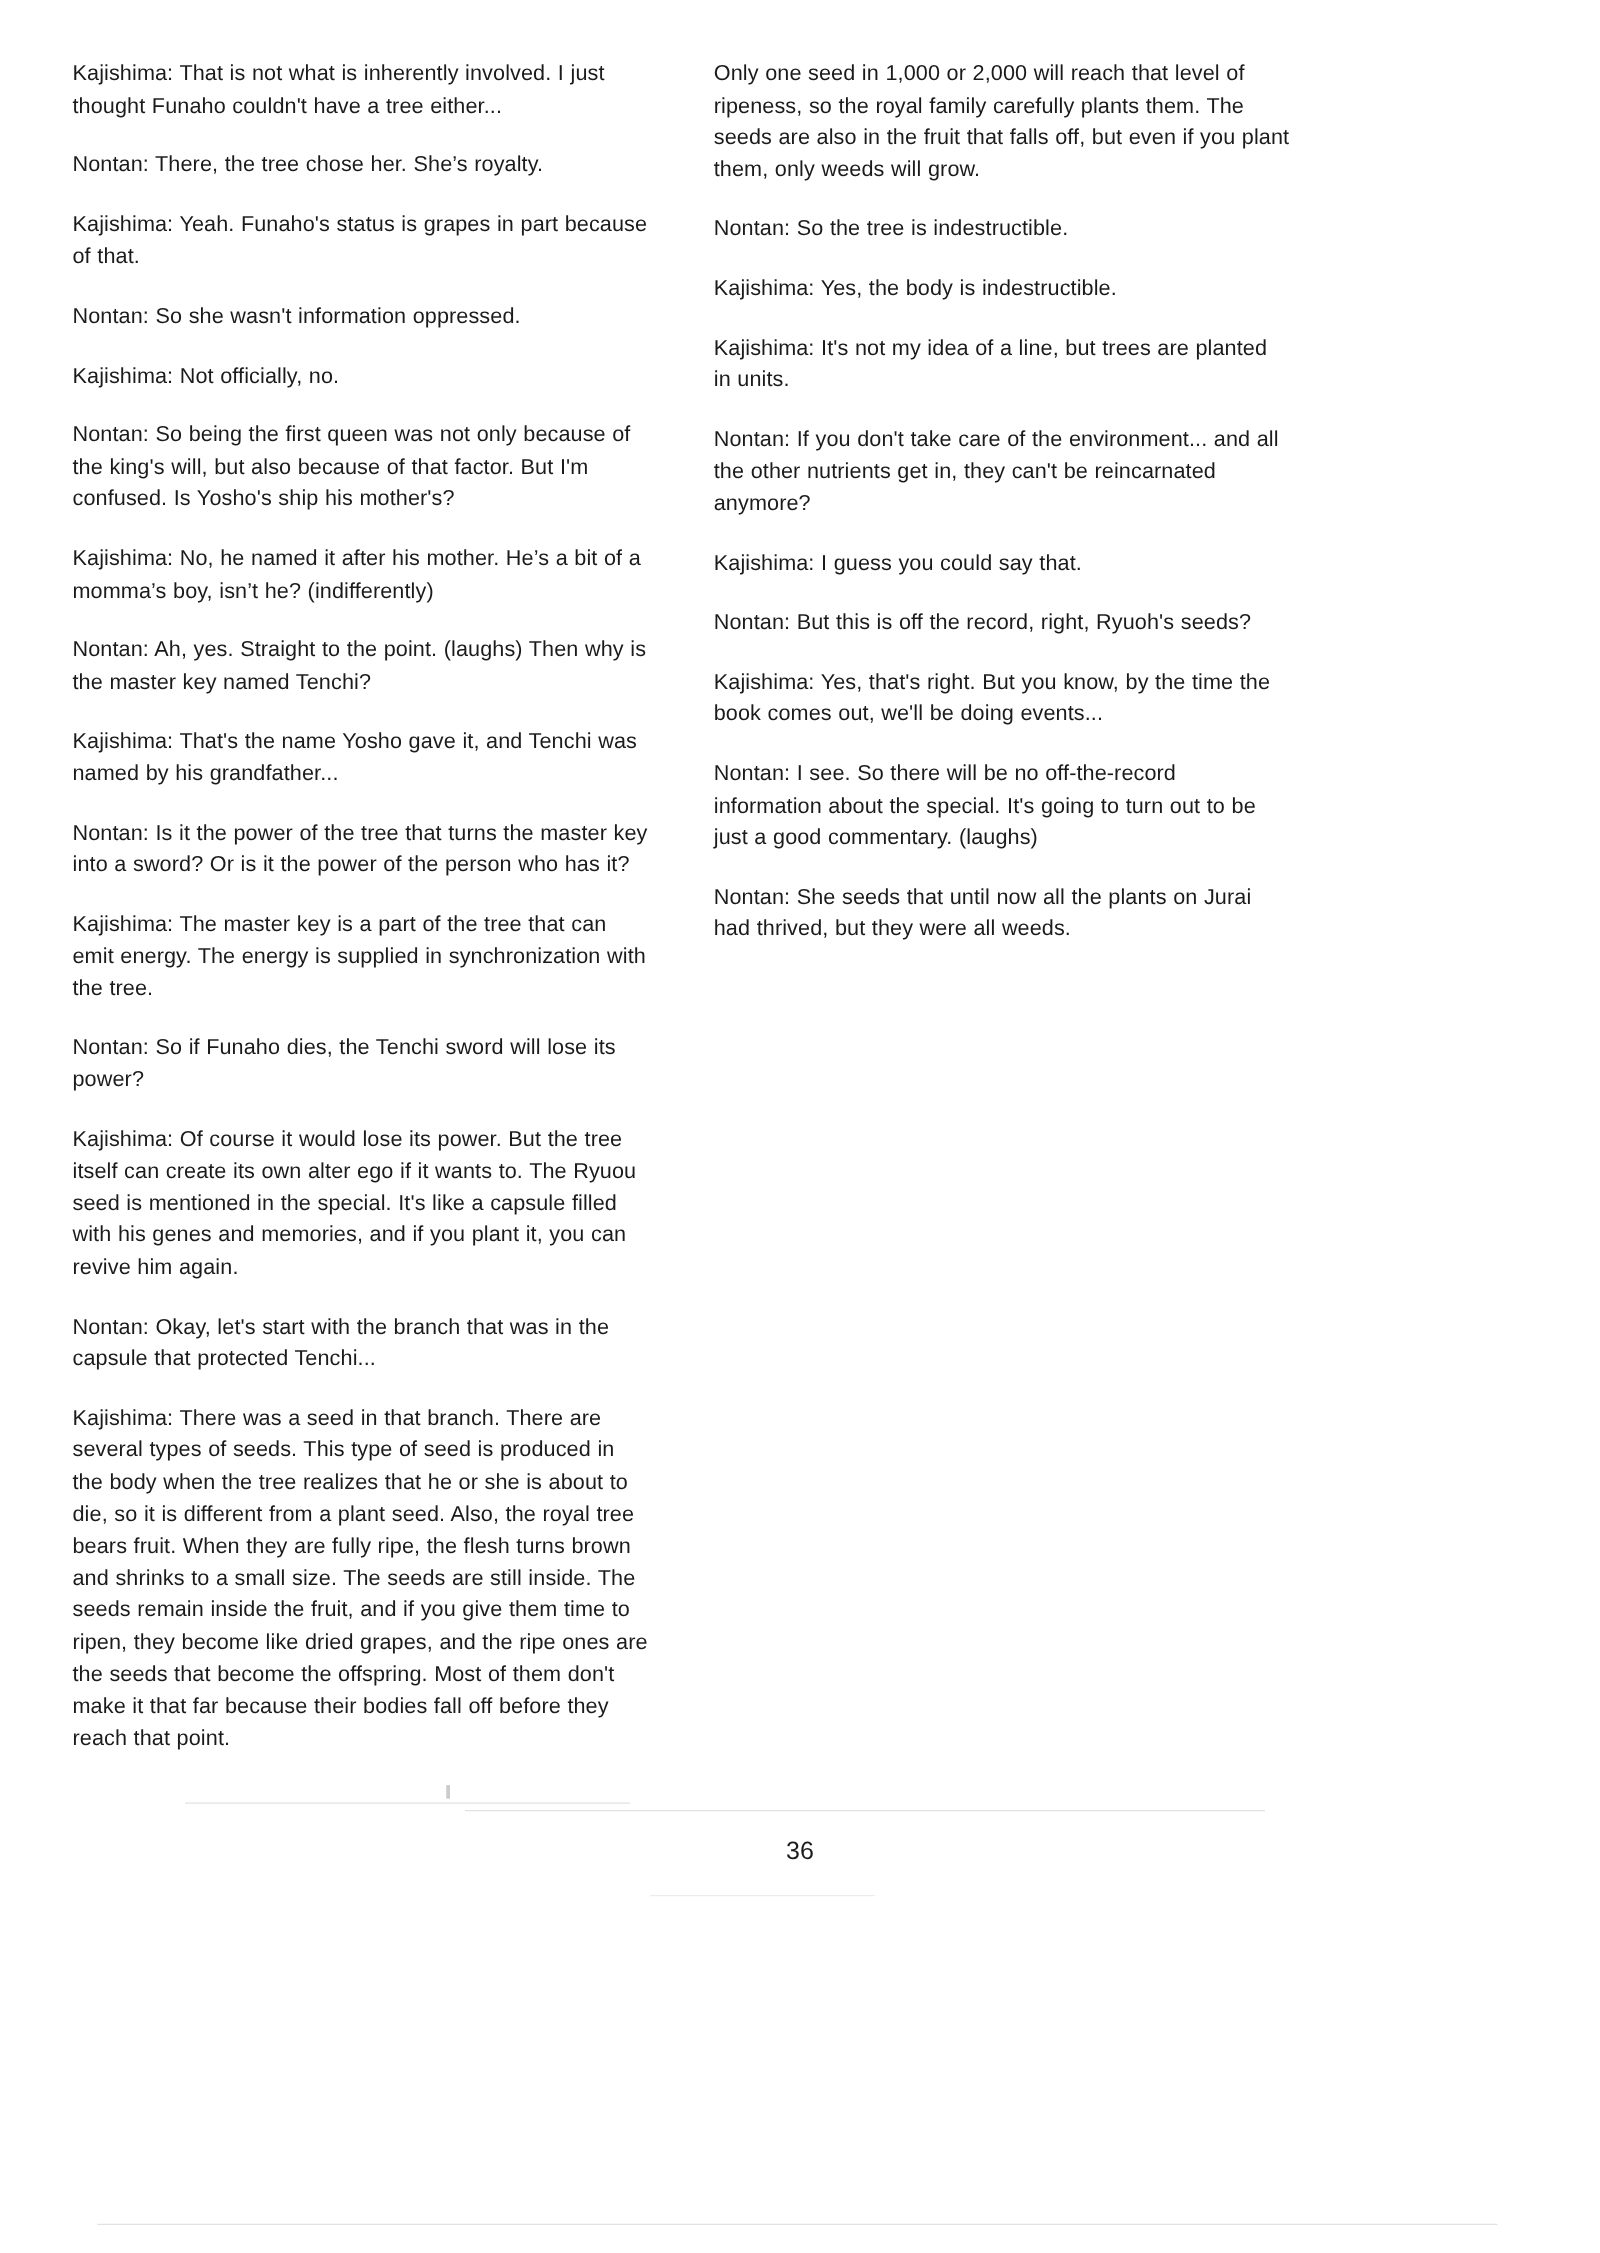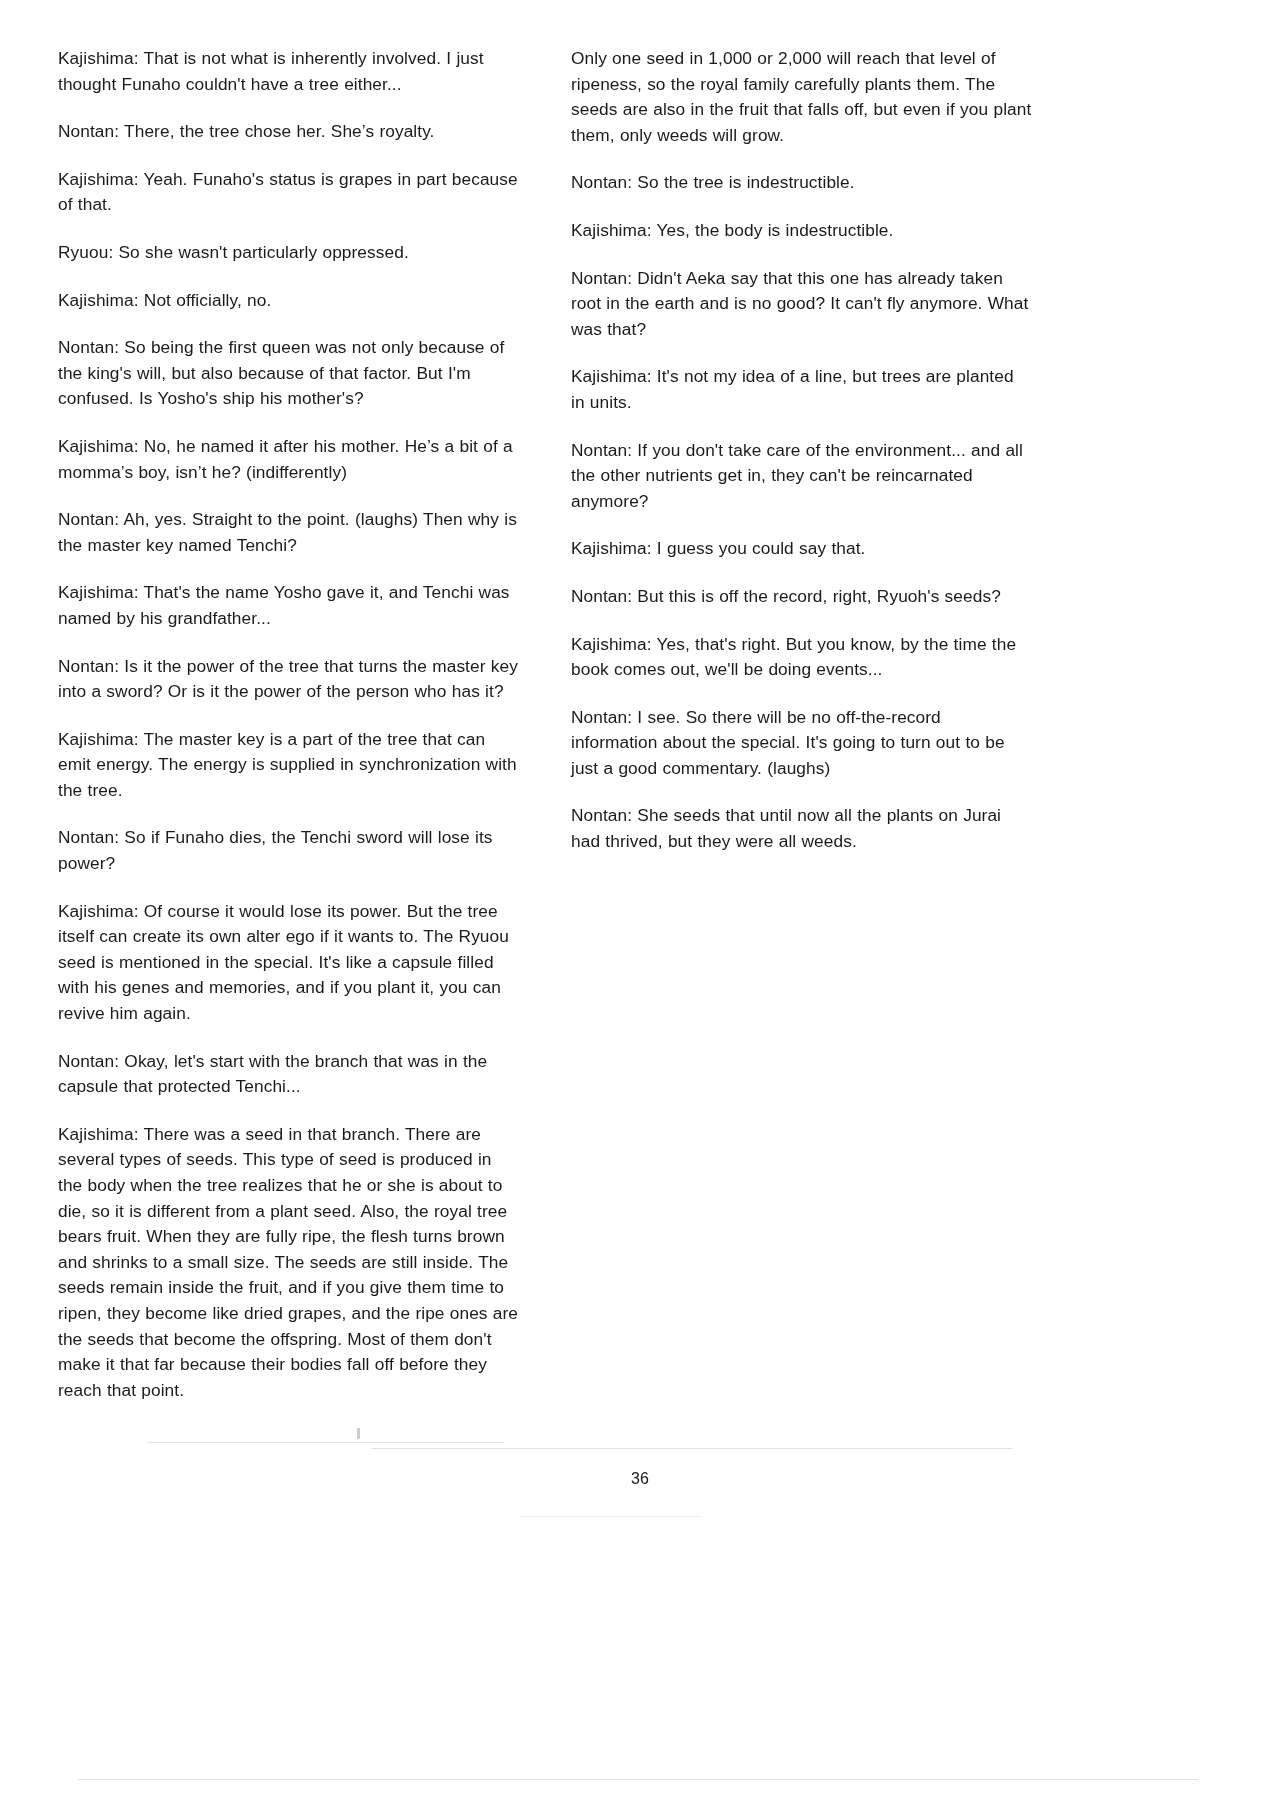--- a/index.html
+++ b/index.html
@@ -41,21 +41,21 @@
     text-align: left;
     letter-spacing: 0.005em;
     word-spacing: 0.02em;
   }
   .page-number {
     position: absolute;
     left: 0;
     right: 0;
     top: 1470px;
     text-align: center;
-    font-size: 16px;
+    font-size: 20px;
     color: #1b1b1b;
   }
   .speck {
     position: absolute;
     width: 3px;
     height: 11px;
     background: #b9b9b9;
     opacity: 0.75;
     left: 357px;
     top: 1428px;
@@ -74,39 +74,38 @@
 </head>
 <body>
 
 <div class="page">
   <div class="columns">
 
     <div class="column">
       <p class="para">Kajishima: That is not what is inherently involved. I just thought Funaho couldn't have a tree either...</p>
       <p class="para">Nontan: There, the tree chose her. She’s royalty.</p>
       <p class="para">Kajishima: Yeah. Funaho's status is grapes in part because of that.</p>
-      <p class="para">Ryuou: So she wasn't particularly oppressed.</p>
+      <p class="para">Nontan: So she wasn't information oppressed.</p>
       <p class="para">Kajishima: Not officially, no.</p>
       <p class="para">Nontan: So being the first queen was not only because of the king's will, but also because of that factor. But I'm confused. Is Yosho's ship his mother's?</p>
       <p class="para">Kajishima: No, he named it after his mother. He’s a bit of a momma’s boy, isn’t he?  (indifferently)</p>
       <p class="para">Nontan: Ah, yes. Straight to the point. (laughs) Then why is the master key named Tenchi?</p>
       <p class="para">Kajishima: That's the name Yosho gave it, and Tenchi was named by his grandfather...</p>
       <p class="para">Nontan: Is it the power of the tree that turns the master key into a sword? Or is it the power of the person who has it?</p>
       <p class="para">Kajishima: The master key is a part of the tree that can emit energy. The energy is supplied in synchronization with the tree.</p>
       <p class="para">Nontan: So if Funaho dies, the Tenchi sword will lose its power?</p>
       <p class="para">Kajishima: Of course it would lose its power. But the tree itself can create its own alter ego if it wants to. The Ryuou seed is mentioned in the special. It's like a capsule filled with his genes and memories, and if you plant it, you can revive him again.</p>
       <p class="para">Nontan: Okay, let's start with the branch that was in the capsule that protected Tenchi...</p>
       <p class="para">Kajishima: There was a seed in that branch.  There are several types of seeds. This type of seed is produced in the body when the tree realizes that he or she is about to die, so it is different from a plant seed.  Also, the royal tree bears fruit. When they are fully ripe, the flesh turns brown and shrinks to a small size. The seeds are still inside. The seeds remain inside the fruit, and if you give them time to ripen, they become like dried grapes, and the ripe ones are the seeds that become the offspring. Most of them don't make it that far because their bodies fall off before they reach that point.</p>
     </div>
 
     <div class="column">
       <p class="para">Only one seed in 1,000 or 2,000 will reach that level of ripeness, so the royal family carefully plants them. The seeds are also in the fruit that falls off, but even if you plant them, only weeds will grow.</p>
       <p class="para">Nontan: So the tree is indestructible.</p>
       <p class="para">Kajishima: Yes, the body is indestructible.</p>
-      <p class="para">Nontan: Didn't Aeka say that this one has already taken root in the earth and is no good? It can't fly anymore. What was that?</p>
       <p class="para">Kajishima: It's not my idea of a line, but trees are planted in units.</p>
       <p class="para">Nontan: If you don't take care of the environment... and all the other nutrients get in, they can't be reincarnated anymore?</p>
       <p class="para">Kajishima: I guess you could say that.</p>
       <p class="para">Nontan: But this is off the record, right, Ryuoh's seeds?</p>
       <p class="para">Kajishima: Yes, that's right. But you know, by the time the book comes out, we'll be doing events...</p>
       <p class="para">Nontan: I see. So there will be no off-the-record information about the special. It's going to turn out to be just a good commentary. (laughs)</p>
       <p class="para">Nontan: She seeds that until now all the plants on Jurai had thrived, but they were all weeds.</p>
     </div>
 
   </div>

